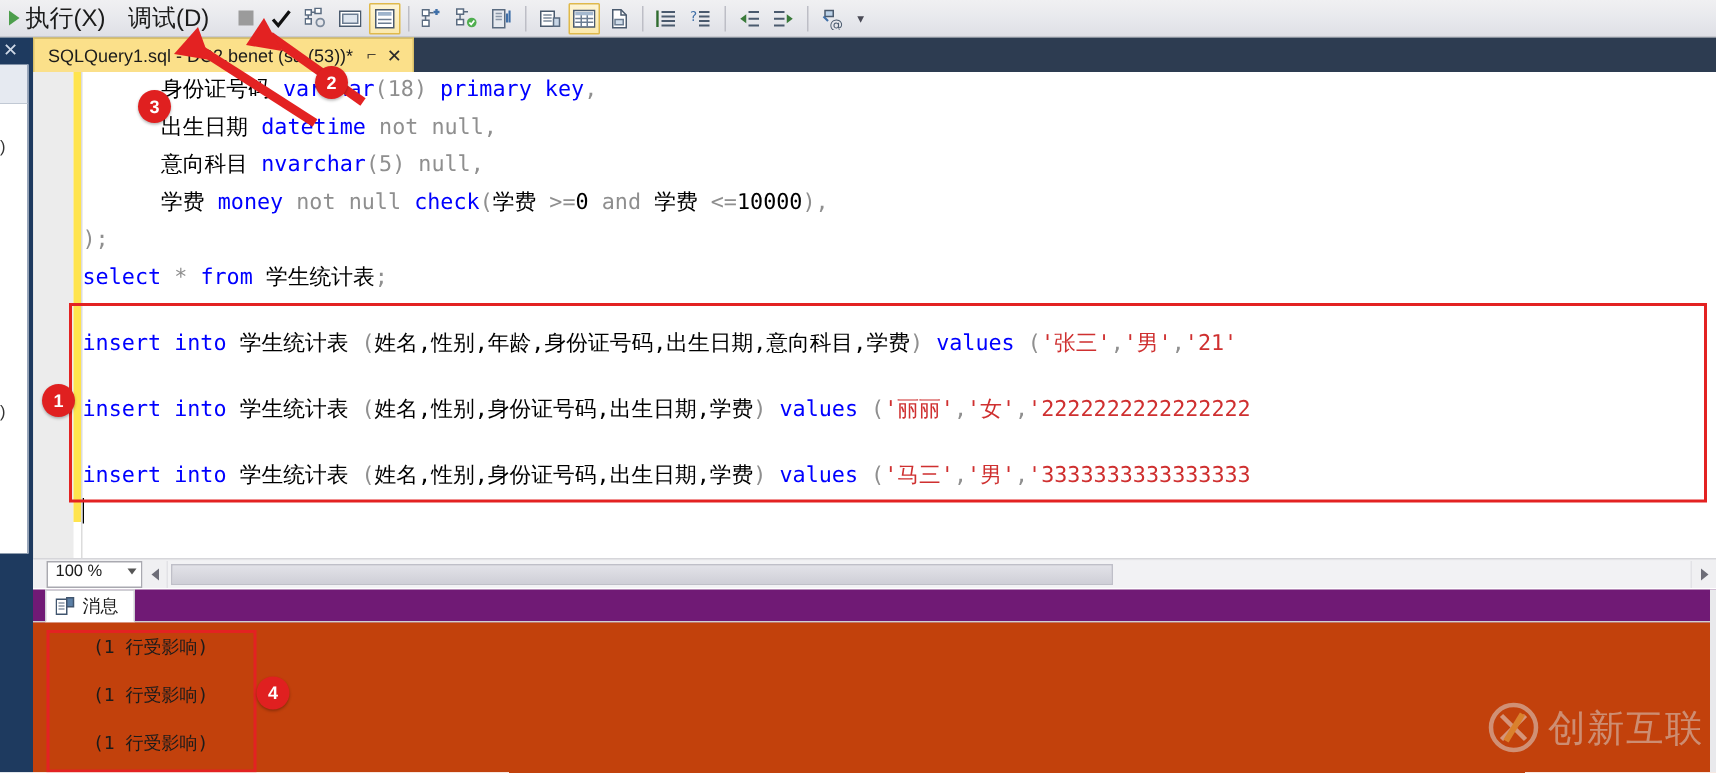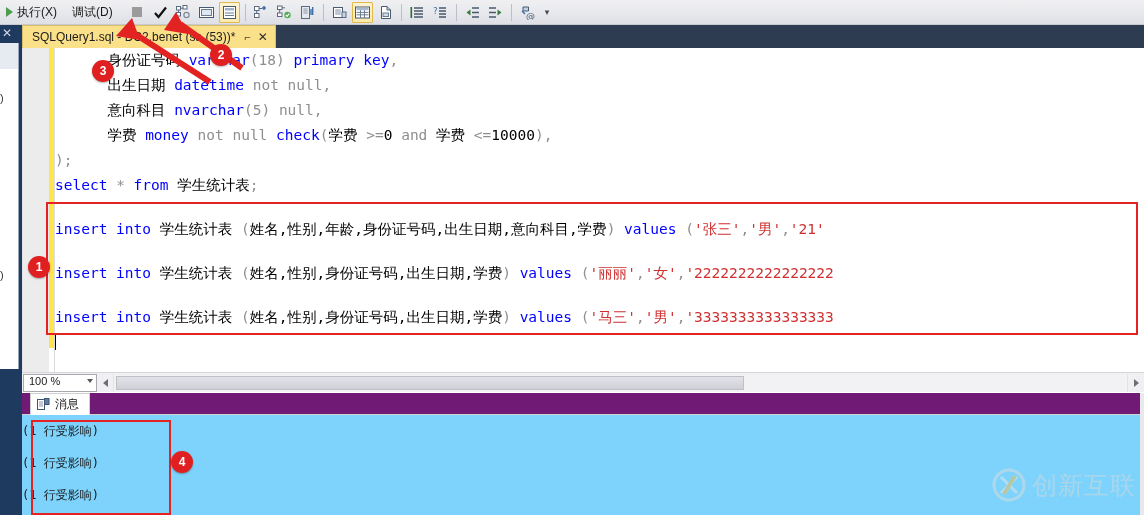--- a/index.html
+++ b/index.html
@@ -31,21 +31,21 @@
     height: 21px; padding: 0 4px 0 2px;
     font-size: 12px; color: #1b1b1b; white-space: nowrap;
   }
   .tri-play {
     width: 0; height: 0;
     border-left: 7px solid #4c9e4c;
     border-top: 5px solid transparent;
     border-bottom: 5px solid transparent;
     margin-right: 4px;
   }
-  .tb-txt { margin-right: 9px; font-size: 12px; color: #1b1b1b; }
+  .tb-txt { margin-right: 9px; font-size: 16px; color: #1b1b1b; }
   .tb-sep {
     width: 1px; height: 17px; background: #bdbec6;
     margin: 0 4px;
   }
   .tb-btn {
     width: 21px; height: 21px;
     display: flex; align-items: center; justify-content: center;
     margin: 0 1px;
     border: 1px solid transparent;
     border-radius: 1px;
@@ -163,21 +163,21 @@
 
   
   .hscroll-row {
     position: absolute; left: 22px; top: 372px;
     width: 1122px; height: 20px;
     background: #f0f0f2;
     border-top: 1px solid #d6d6da;
     display: flex; align-items: center;
   }
   .zoombox {
-    width: 74px; height: 18px; margin-left: 1px;
+    width: 64px; height: 18px; margin-left: 9px;
     background: #ffffff; border: 1px solid #a9a9b0;
     display: flex; align-items: center; justify-content: space-between;
     padding: 0 3px 4px 5px;
     font-size: 11px; color: #1b1b1b;
   }
   .zoombox .caretdn {
     width: 0; height: 0;
     border-left: 3.5px solid transparent;
     border-right: 3.5px solid transparent;
     border-top: 4px solid #555;
@@ -219,24 +219,25 @@
     background: #ffffff;
     border: 1px solid #cfcfd4; border-bottom: 1px solid #ffffff;
     display: flex; align-items: center;
     padding: 0 10px 0 6px;
     font-size: 12px; color: #1b1b1b;
   }
   .rtab .micon { margin-right: 5px; display: flex; }
   .messages {
     position: absolute; left: 22px; top: 415px;
     width: 1122px; height: 100px;
-    background: #7dd3fc;
+    background: #c2410c;
     font-family: "DejaVu Sans Mono", monospace;
     font-size: 12px;
     color: #1b1b1b;
+    padding-left: 40px;
     overflow: hidden;
   }
   .messages .mline {
     height: 32px; line-height: 32px; white-space: pre;
   }
 
   
   .annobox {
     position: absolute;
     border: 2px solid #e32222;

